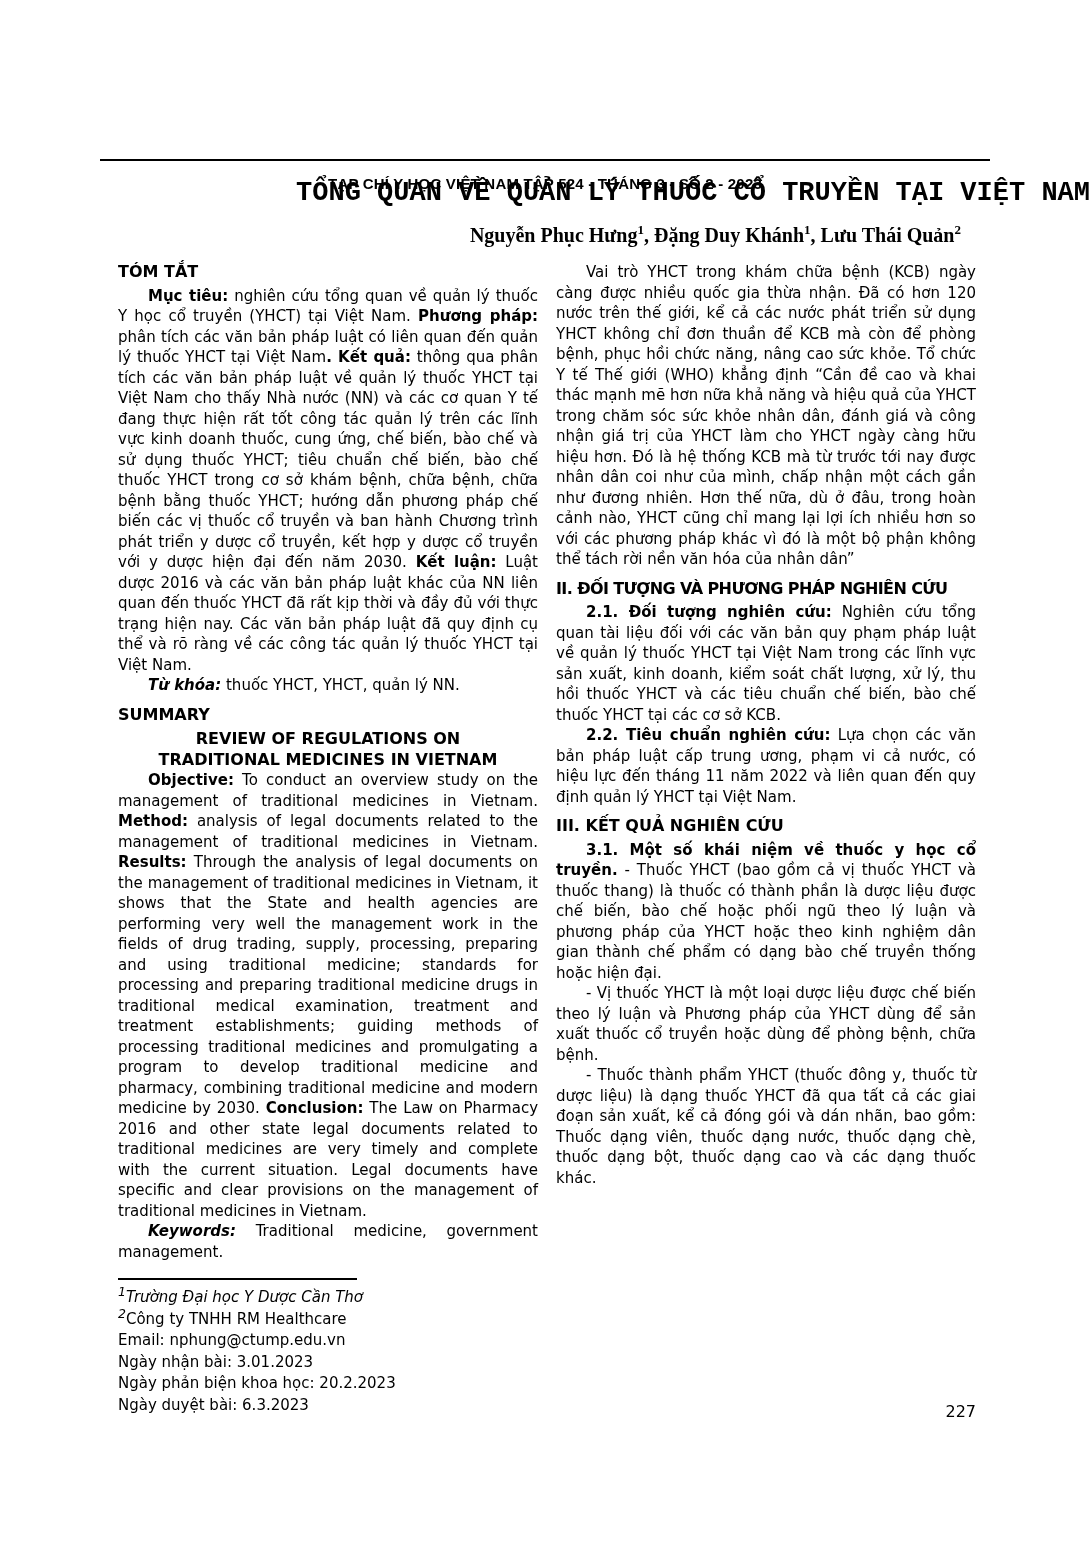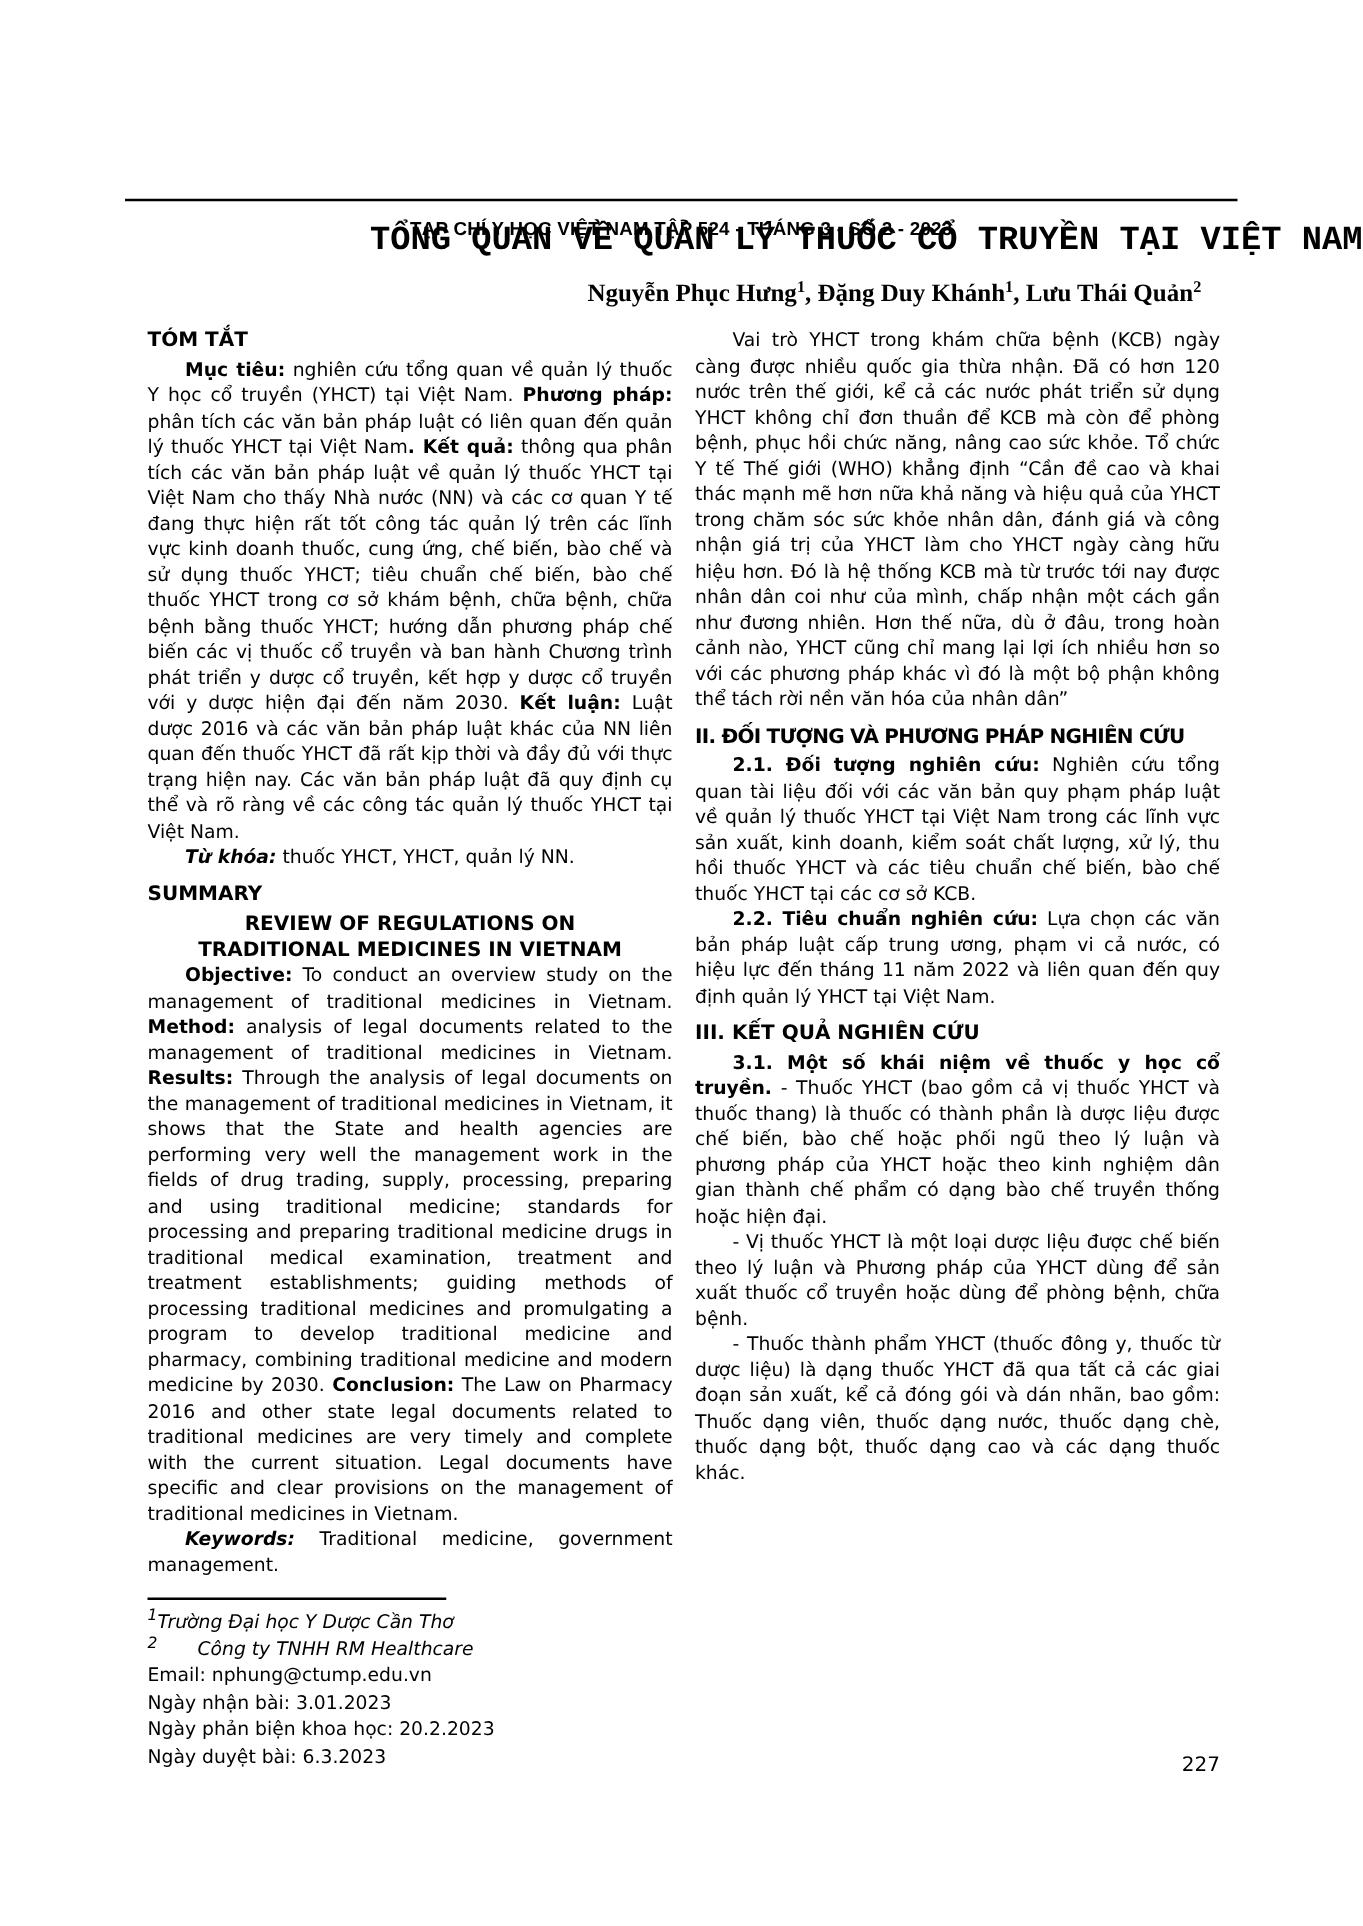--- a/index.html
+++ b/index.html
@@ -109,21 +109,21 @@
       <p><span style="font-weight: bold; font-style: italic;">Từ khóa:</span><span> thuốc YHCT, YHCT, quản lý NN.</span></p>
 
       <div class="sec">SUMMARY</div>
       <div class="summary-subtitle">REVIEW OF REGULATIONS ON TRADITIONAL MEDICINES IN VIETNAM</div>
       <p><span style="font-weight: bold;">Objective:</span><span> To conduct an overview study on the management of traditional medicines in Vietnam. </span><span style="font-weight: bold;">Method:</span><span> analysis of legal documents related to the management of traditional medicines in Vietnam. </span><span style="font-weight: bold;">Results:</span><span> Through the analysis of legal documents on the management of traditional medicines in Vietnam, it shows that the State and health agencies are performing very well the management work in the fields of drug trading, supply, processing, preparing and using traditional medicine; standards for processing and preparing traditional medicine drugs in traditional medical examination, treatment and treatment establishments; guiding methods of processing traditional medicines and promulgating a program to develop traditional medicine and pharmacy, combining traditional medicine and modern medicine by 2030. </span><span style="font-weight: bold;">Conclusion:</span><span> The Law on Pharmacy 2016 and other state legal documents related to traditional medicines are very timely and complete with the current situation. Legal documents have specific and clear provisions on the management of traditional medicines in Vietnam.</span></p>
       <p><span style="font-weight: bold; font-style: italic;">Keywords:</span><span> Traditional medicine, government management.</span></p>
 
       <div class="footnote-block">
         <div class="footnote-rule"></div>
         <p class="noindent"><sup style="font-style: italic;">1</sup><span style="font-style: italic;">Trường Đại học Y Dược Cần Thơ</span></p>
-        <p class="noindent"><sup style="font-style: italic;">2</sup><span style="font-style: italic; margin-left: 32px;">Công ty TNHH RM Healthcare</span></p>
+        <p class="noindent"><sup style="font-style: italic;">2</sup><span style="">Công ty TNHH RM Healthcare</span></p>
         <p class="noindent">Email: nphung@ctump.edu.vn</p>
         <p class="noindent">Ngày nhận bài: 3.01.2023</p>
         <p class="noindent">Ngày phản biện khoa học: 20.2.2023</p>
         <p class="noindent">Ngày duyệt bài: 6.3.2023</p>
       </div>
     </div>
 
     <div class="col">
       <p>Vai trò YHCT trong khám chữa bệnh (KCB) ngày càng được nhiều quốc gia thừa nhận. Đã có hơn 120 nước trên thế giới, kể cả các nước phát triển sử dụng YHCT không chỉ đơn thuần để KCB mà còn để phòng bệnh, phục hồi chức năng, nâng cao sức khỏe. Tổ chức Y tế Thế giới (WHO) khẳng định “Cần đề cao và khai thác mạnh mẽ hơn nữa khả năng và hiệu quả của YHCT trong chăm sóc sức khỏe nhân dân, đánh giá và công nhận giá trị của YHCT làm cho YHCT ngày càng hữu hiệu hơn. Đó là hệ thống KCB mà từ trước tới nay được nhân dân coi như của mình, chấp nhận một cách gần như đương nhiên. Hơn thế nữa, dù ở đâu, trong hoàn cảnh nào, YHCT cũng chỉ mang lại lợi ích nhiều hơn so với các phương pháp khác vì đó là một bộ phận không thể tách rời nền văn hóa của nhân dân”</p>
 

